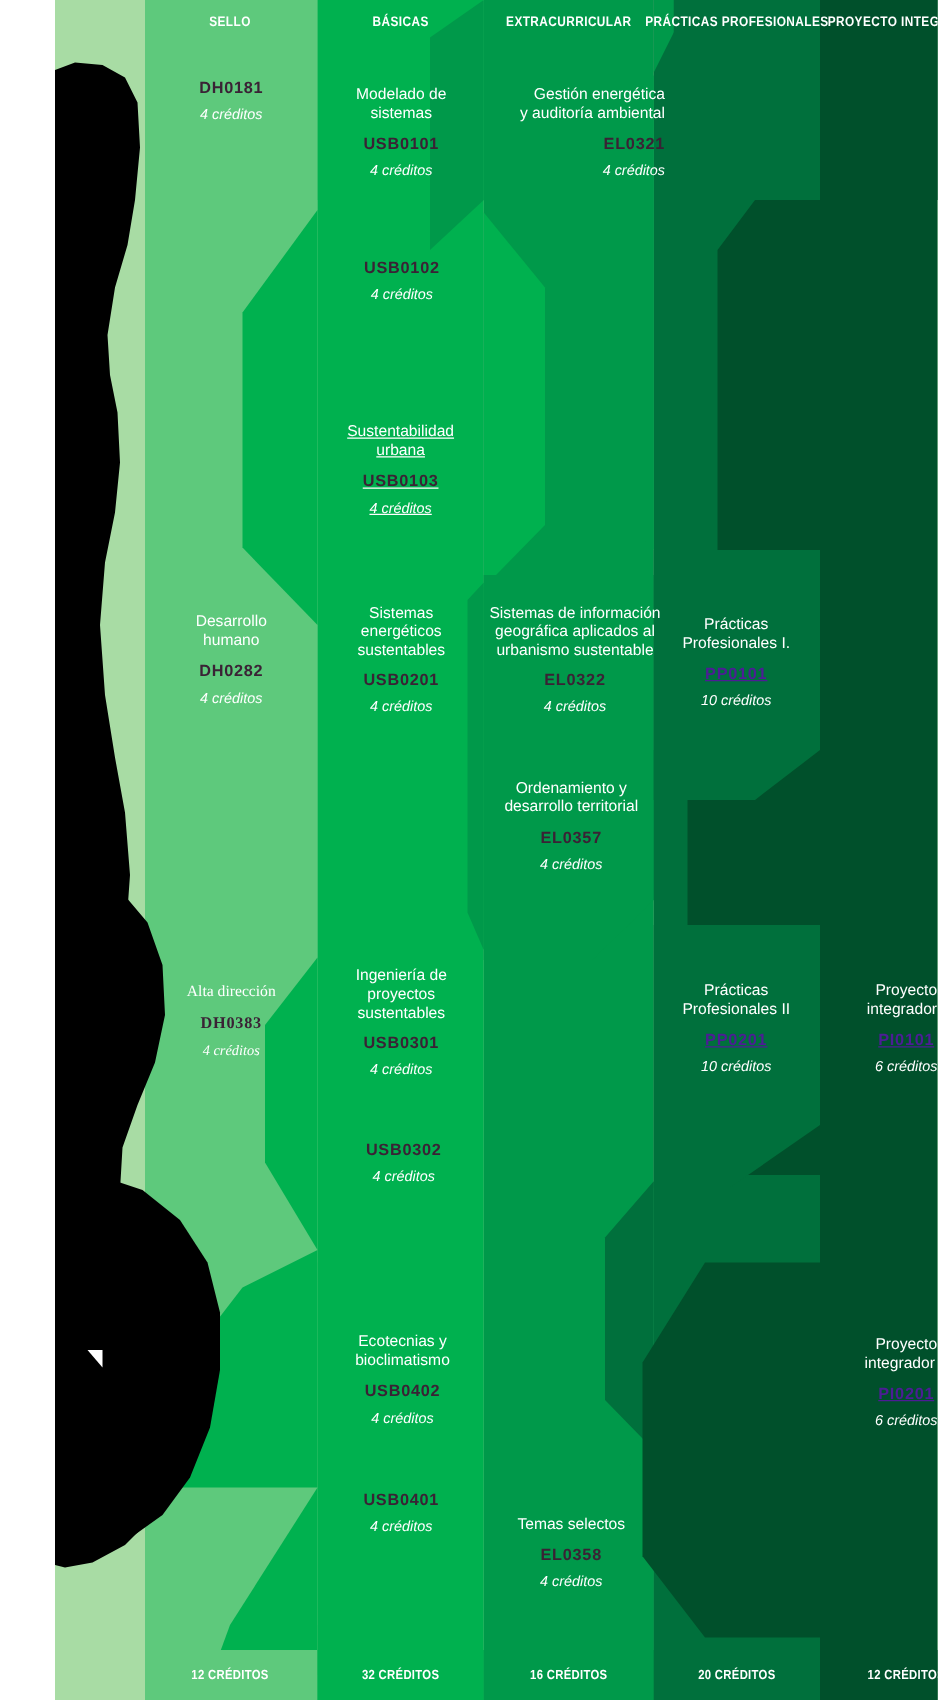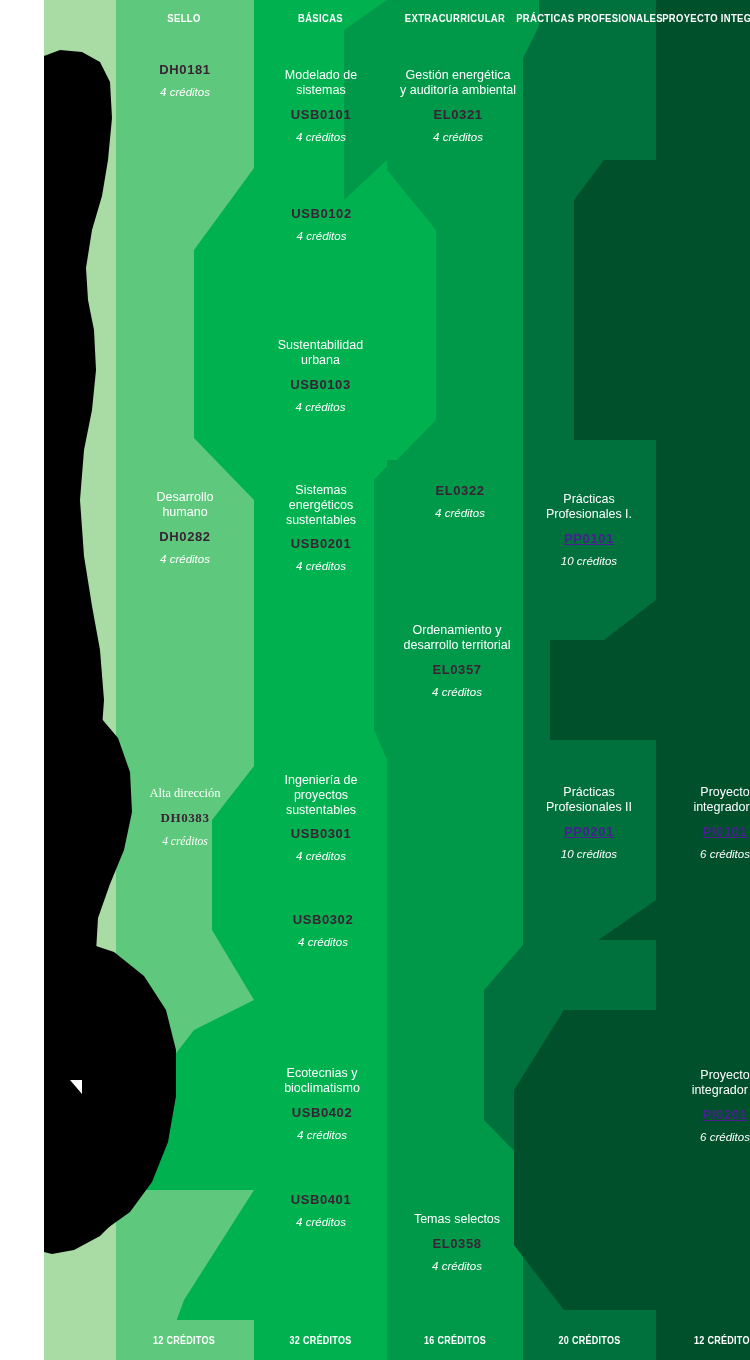--- a/index.html
+++ b/index.html
@@ -188,21 +188,21 @@
       <div class="card" style="left: 213px; top: 68px; width: 128px;">
         <div class="cname">Modelado de
 sistemas</div>
         <div class="ccode code-dark">USB0101</div>
         <div class="ccred">4 créditos</div>
       </div>
       <div class="card" style="left: 205px; top: 206px; width: 145px;">
         <div class="ccode code-dark">USB0102</div>
         <div class="ccred">4 créditos</div>
       </div>
-      <div class="card" style="left: 210px; top: 338px; width: 133px;">
+      <div class="card" style="left: 210px; top: 338px; width: 133px; text-decoration: underline;">
         <div class="cname">Sustentabilidad
 urbana</div>
         <div class="ccode code-dark">USB0103</div>
         <div class="ccred">4 créditos</div>
       </div>
       <div class="card" style="left: 212px; top: 483px; width: 130px;">
         <div class="cname">Sistemas
 energéticos
 sustentables</div>
         <div class="ccode code-dark">USB0201</div>
@@ -222,27 +222,30 @@
       <div class="card" style="left: 210px; top: 1066px; width: 136px;">
         <div class="cname">Ecotecnias y
 bioclimatismo</div>
         <div class="ccode code-dark">USB0402</div>
         <div class="ccred">4 créditos</div>
       </div>
       <div class="card" style="left: 212px; top: 1192px; width: 130px;">
         <div class="ccode code-dark">USB0401</div>
         <div class="ccred">4 créditos</div>
       </div>
-      <div class="card" style="left: 340px; top: 68px; width: 148px;">
+      <div class="card" style="left: 340px; top: 68px; width: 148px; text-align: right;">
         <div class="cname">Gestión energética
 y auditoría ambiental</div>
         <div class="ccode code-dark">EL0321</div>
         <div class="ccred">4 créditos</div>
       </div>
       <div class="card" style="left: 337px; top: 483px; width: 158px;">
+        <div class="cname">Sistemas de información
+geográfica aplicados al
+urbanismo sustentable</div>
         <div class="ccode code-dark">EL0322</div>
         <div class="ccred">4 créditos</div>
       </div>
       <div class="card" style="left: 343px; top: 623px; width: 140px;">
         <div class="cname">Ordenamiento y
 desarrollo territorial</div>
         <div class="ccode code-dark">EL0357</div>
         <div class="ccred">4 créditos</div>
       </div>
       <div class="card" style="left: 345px; top: 1212px; width: 136px;">

